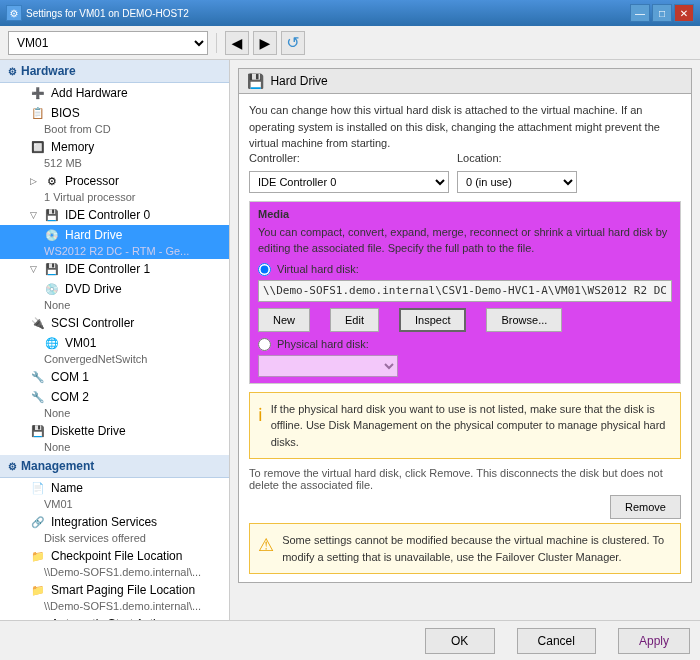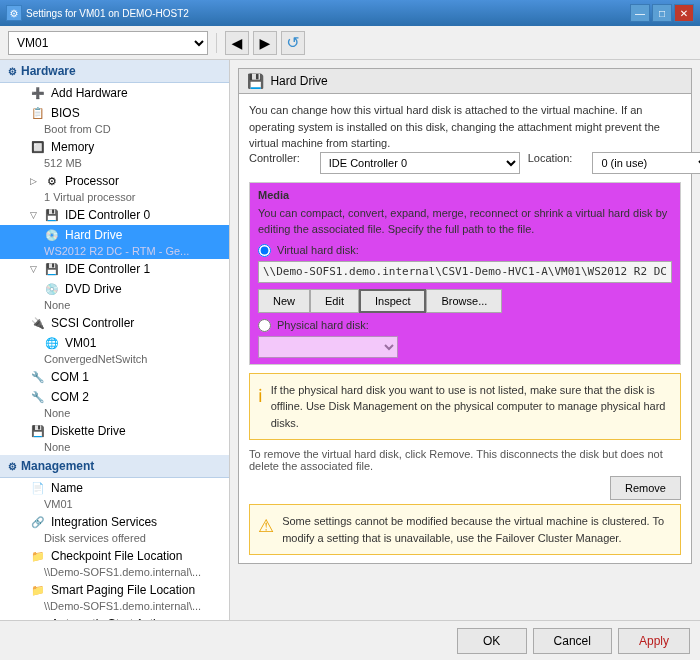--- a/index.html
+++ b/index.html
@@ -86,41 +86,41 @@
     .section-box-header {
       background: #e8e8e8; border-bottom: 1px solid #aaa;
       padding: 4px 8px; font-size: 12px; display: flex; align-items: center; gap: 6px;
     }
     .section-box-header-icon { font-size: 14px; color: #555; }
     .section-content { padding: 8px 10px; }
 
     .info-text { font-size: 11px; color: #333; line-height: 1.5; margin-bottom: 0; }
 
     .form-row { display: flex; gap: 8px; margin-bottom: 8px; }
-    .form-group { display: flex; flex-direction: row; gap: 20px; }
+    .form-group { display: flex; flex-direction: column; gap: 7px; }
     .form-label { font-size: 11px; color: #333; }
     .form-select {
       border: 1px solid #aaa; background: white; padding: 2px 4px;
       font-size: 11px; height: 22px;
     }
 
     .subsection { border: 1px solid #ccc; padding: 6px 8px; margin-bottom: 8px; background: #d946ef; }
     .subsection-title { font-size: 11px; font-weight: bold; margin-bottom: 4px; color: #333; }
     .subsection-text { font-size: 11px; color: #333; line-height: 1.5; margin-bottom: 6px; }
 
     .radio-row { display: flex; align-items: center; gap: 6px; margin-bottom: 4px; }
     .radio-label { font-size: 11px; color: #333; }
     input[type=radio] { margin: 0; }
 
     .path-field {
       width: 100%; border: 1px solid #aaa; padding: 2px 4px; font-size: 11px;
       background: #f5f5f5; height: 22px; color: #333; font-family: monospace;
     }
 
-    .button-row { display: flex; gap: 0; margin-top: 6px; justify-content: flex-start; }
+    .button-row { display: flex; gap: 20px; margin-top: 6px; justify-content: flex-start; }
     .action-btn {
       padding: 3px 14px; border: 1px solid #aaa; background: #e8e8e8;
       font-size: 11px; cursor: pointer; height: 24px;
     }
     .action-btn.default { border: 2px solid #666; }
 
     .physical-section { margin-top: 6px; }
     .physical-select { width: 140px; border: 1px solid #aaa; height: 22px; font-size: 11px; background: white; }
 
     .info-box {
@@ -134,29 +134,29 @@
 
     .warning-box {
       background: #fffbe6; border: 1px solid #f0c040; padding: 8px;
       display: flex; gap: 8px; align-items: flex-start; font-size: 11px; color: #333; line-height: 1.5;
     }
     .warning-icon { font-size: 18px; color: #e8a000; flex-shrink: 0; }
 
     
     .bottom-bar {
       background: #f0f0f0; border-top: 1px solid #ccc;
-      padding: 6px 10px; display: flex; justify-content: flex-end; gap: 6px;
+      padding: 6px 10px; display: flex; justify-content: flex-end; gap: 22px;
       height: 40px; align-items: center;
     }
     .bottom-btn {
       padding: 4px 20px; border: 1px solid #aaa; background: #e8e8e8;
       font-size: 12px; cursor: pointer; height: 26px; min-width: 70px;
     }
     .bottom-btn.ok { background: #e8e8e8; }
-    .bottom-btn.disabled { color: #b91c1c; cursor: default; }
+    .bottom-btn.disabled { color: #701a75; cursor: default; }
 
     
     ::-webkit-scrollbar { width: 14px; }
     ::-webkit-scrollbar-track { background: #f5f5f5; }
     ::-webkit-scrollbar-thumb { background: #c0c0c0; border: 1px solid #a0a0a0; }
 
     .tree-sub-label { font-size: 11px; color: #666; padding-left: 44px; padding-top: 0; padding-bottom: 2px; display: block; }
     .tree-sub-label.selected { background: #3399ff; color: #cce; }
   </style>
 </head>

